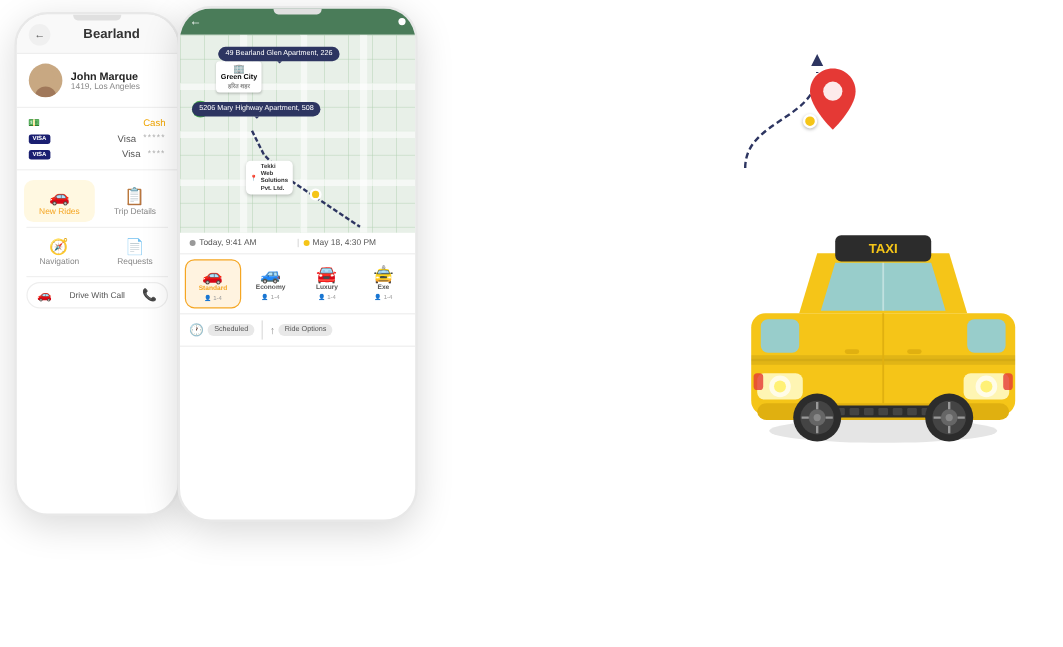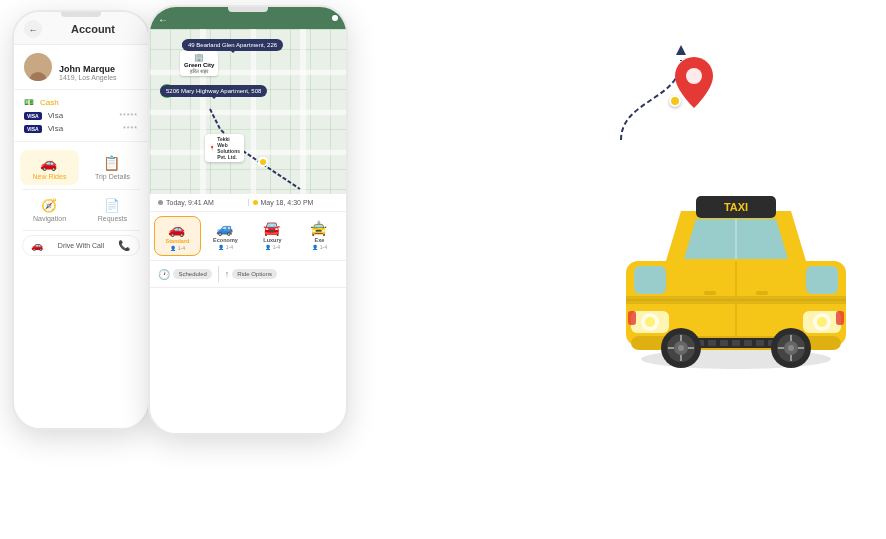--- a/index.html
+++ b/index.html
@@ -57,21 +57,21 @@
       font-size: 11px;
       font-weight: 600;
       color: #333;
       flex: 1;
       text-align: center;
     }
 
     .profile-section {
       padding: 8px 10px;
       display: flex;
-      align-items: flex-end;
+      align-items: center;
       gap: 7px;
       border-bottom: 1px solid #f0f0f0;
     }
 
     .avatar {
       width: 28px;
       height: 28px;
       border-radius: 50%;
       background: #c8a882;
       overflow: hidden;
@@ -111,20 +111,21 @@
 
     .payment-icon {
       font-size: 8px;
       color: #f5c518;
     }
 
     .payment-label {
       font-size: 8px;
       color: #555;
       flex: 1;
+      text-align: right;
     }
 
     .payment-label.cash { color: #f0a500; }
 
     .visa-badge {
       background: #1a1f71;
       color: white;
       font-size: 5px;
       font-weight: 700;
       padding: 1px 3px;
@@ -487,21 +488,21 @@
   </style>
 </head>
 <body>
 
 <div class="phone phone-left">
   <div class="phone-notch"></div>
 
   
   <div class="phone-header">
     <div class="back-btn">←</div>
-    <div class="account-title">Account</div>
+    <div class="account-title">Bearland</div>
   </div>
 
   
   <div class="profile-section">
     <div class="avatar">
       <svg width="28" height="28" viewBox="0 0 28 28">
         <circle cx="14" cy="28" r="9" fill="#a0785a"></circle>
         <circle cx="14" cy="11" r="7" fill="#c8a882"></circle>
       </svg>
     </div>

